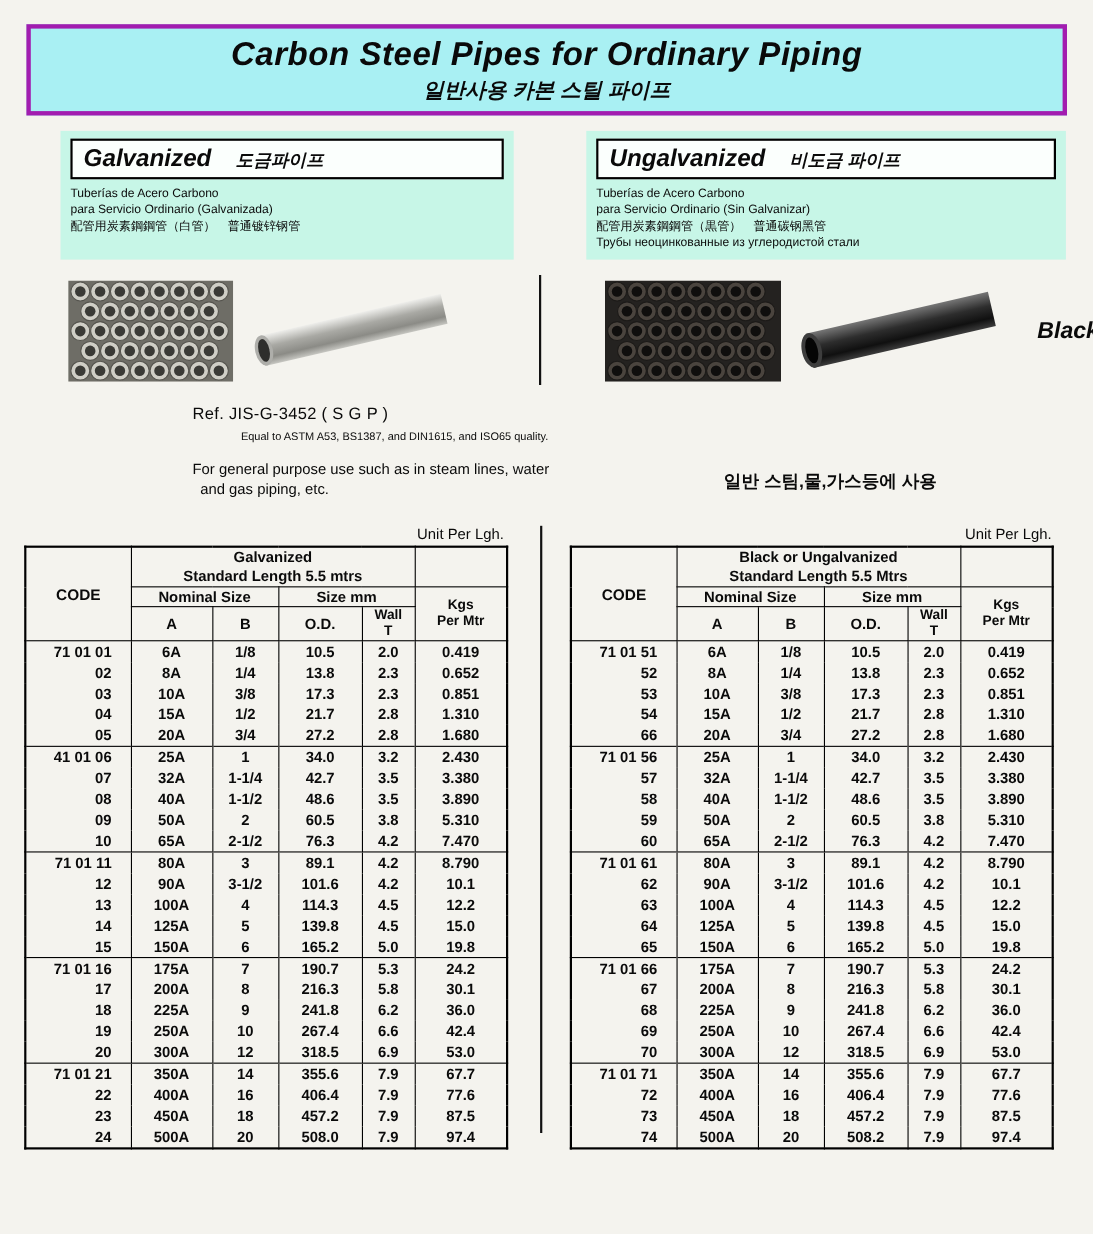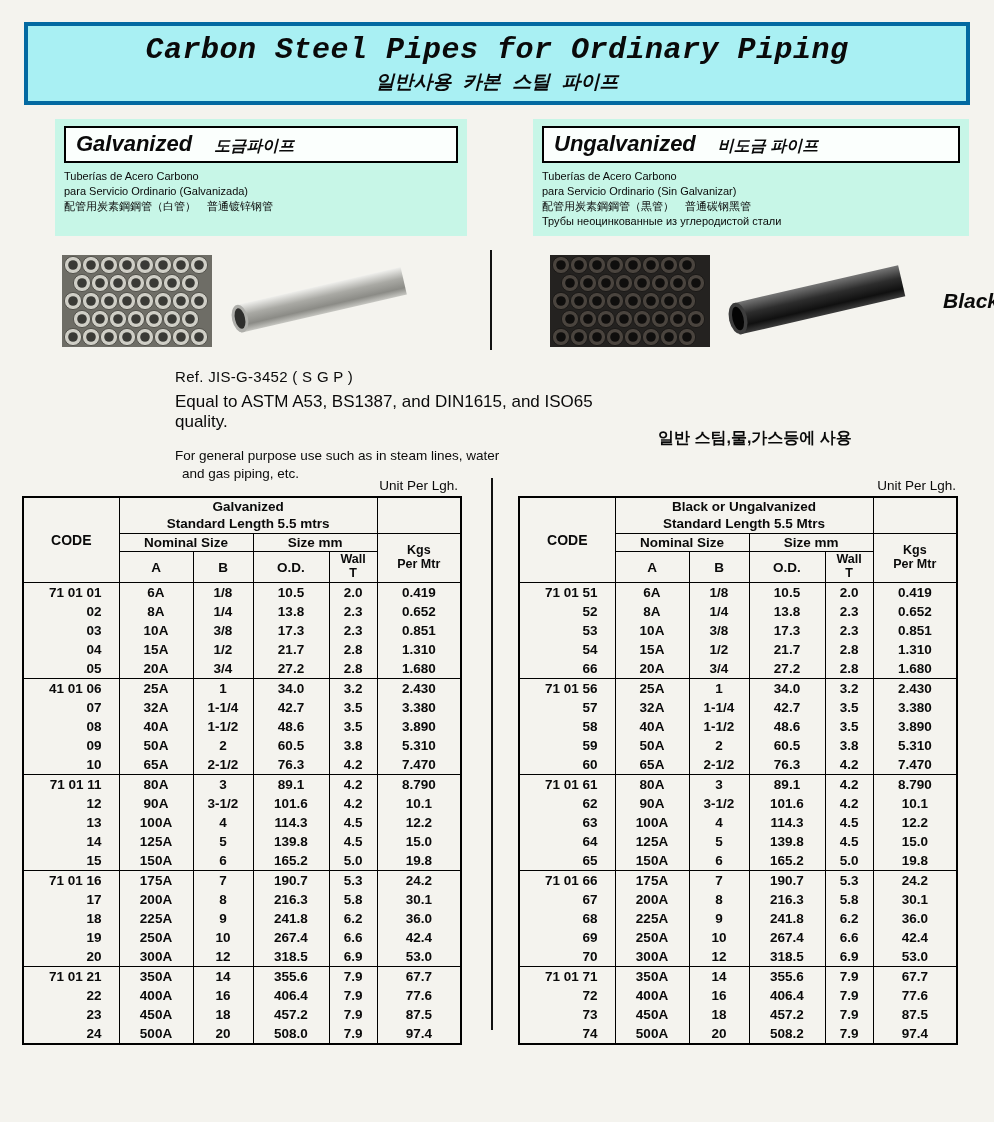--- a/index.html
+++ b/index.html
@@ -10,22 +10,22 @@
     font-family: "Liberation Sans", sans-serif;
     color: #0a0a0a;
   }
   .page {
     position: relative; width: 994px; height: 1122px;
     background: #f4f3ee; overflow: hidden;
   }
 
   
   .title-box {
-    margin: 22px 24px 0; border: 4px solid #0369a1;
-    background: #a9f0f3; text-align: center; padding: 7px 0 6px; font-family: Liberation Mono, monospace;
+    margin: 22px 24px 0; border: 4px solid #a21caf;
+    background: #a9f0f3; text-align: center; padding: 7px 0 6px;
   }
   .title-main { font-size: 30px; font-weight: bold; font-style: italic; letter-spacing: .5px; }
   .title-sub  { font-size: 19px; font-weight: bold; font-style: italic; margin-top: 2px; }
 
   
   .sections-row { display: flex; margin-top: 14px; }
   .section { background: #c7f6e7; padding: 7px 9px 8px; }
   .section.left  { width: 412px; margin-left: 55px; }
   .section.right { width: 436px; margin-left: 66px; }
   .section-title {
@@ -41,21 +41,21 @@
   .photo-group { display: flex; align-items: center; gap: 12px; }
   .photo-group.left  { margin-left: 62px; }
   .photo-group.right { margin-left: 141px; }
   .photo-divider { position: absolute; left: 490px; top: 0; width: 2px; height: 100px; background: #111; }
   .black-label { margin-left: 24px; font-size: 21px; font-weight: bold; font-style: italic; }
 
   
   .notes-row { position: relative; margin-top: 16px; height: 102px; }
   .ref-block { margin-left: 175px; width: 460px; }
   .ref-line   { font-size: 15px; margin-bottom: 7px; letter-spacing: .3px; }
-  .equal-line { font-size: 17px; margin-bottom: 15px; }
+  .equal-line { font-size: 10px; margin-bottom: 15px; margin-left: 44px; }
   .purpose    { font-size: 13.5px; line-height: 1.3; }
   .purpose .l2 { padding-left: 7px; }
   .purpose-kr {
     position: absolute; left: 658px; top: 60px;
     font-size: 16px; font-weight: bold; 
   }
 
   
   .tables-row { position: relative; display: flex; margin-top: 8px; }
   .table-block.left  { margin-left: 22px; width: 438px; }

